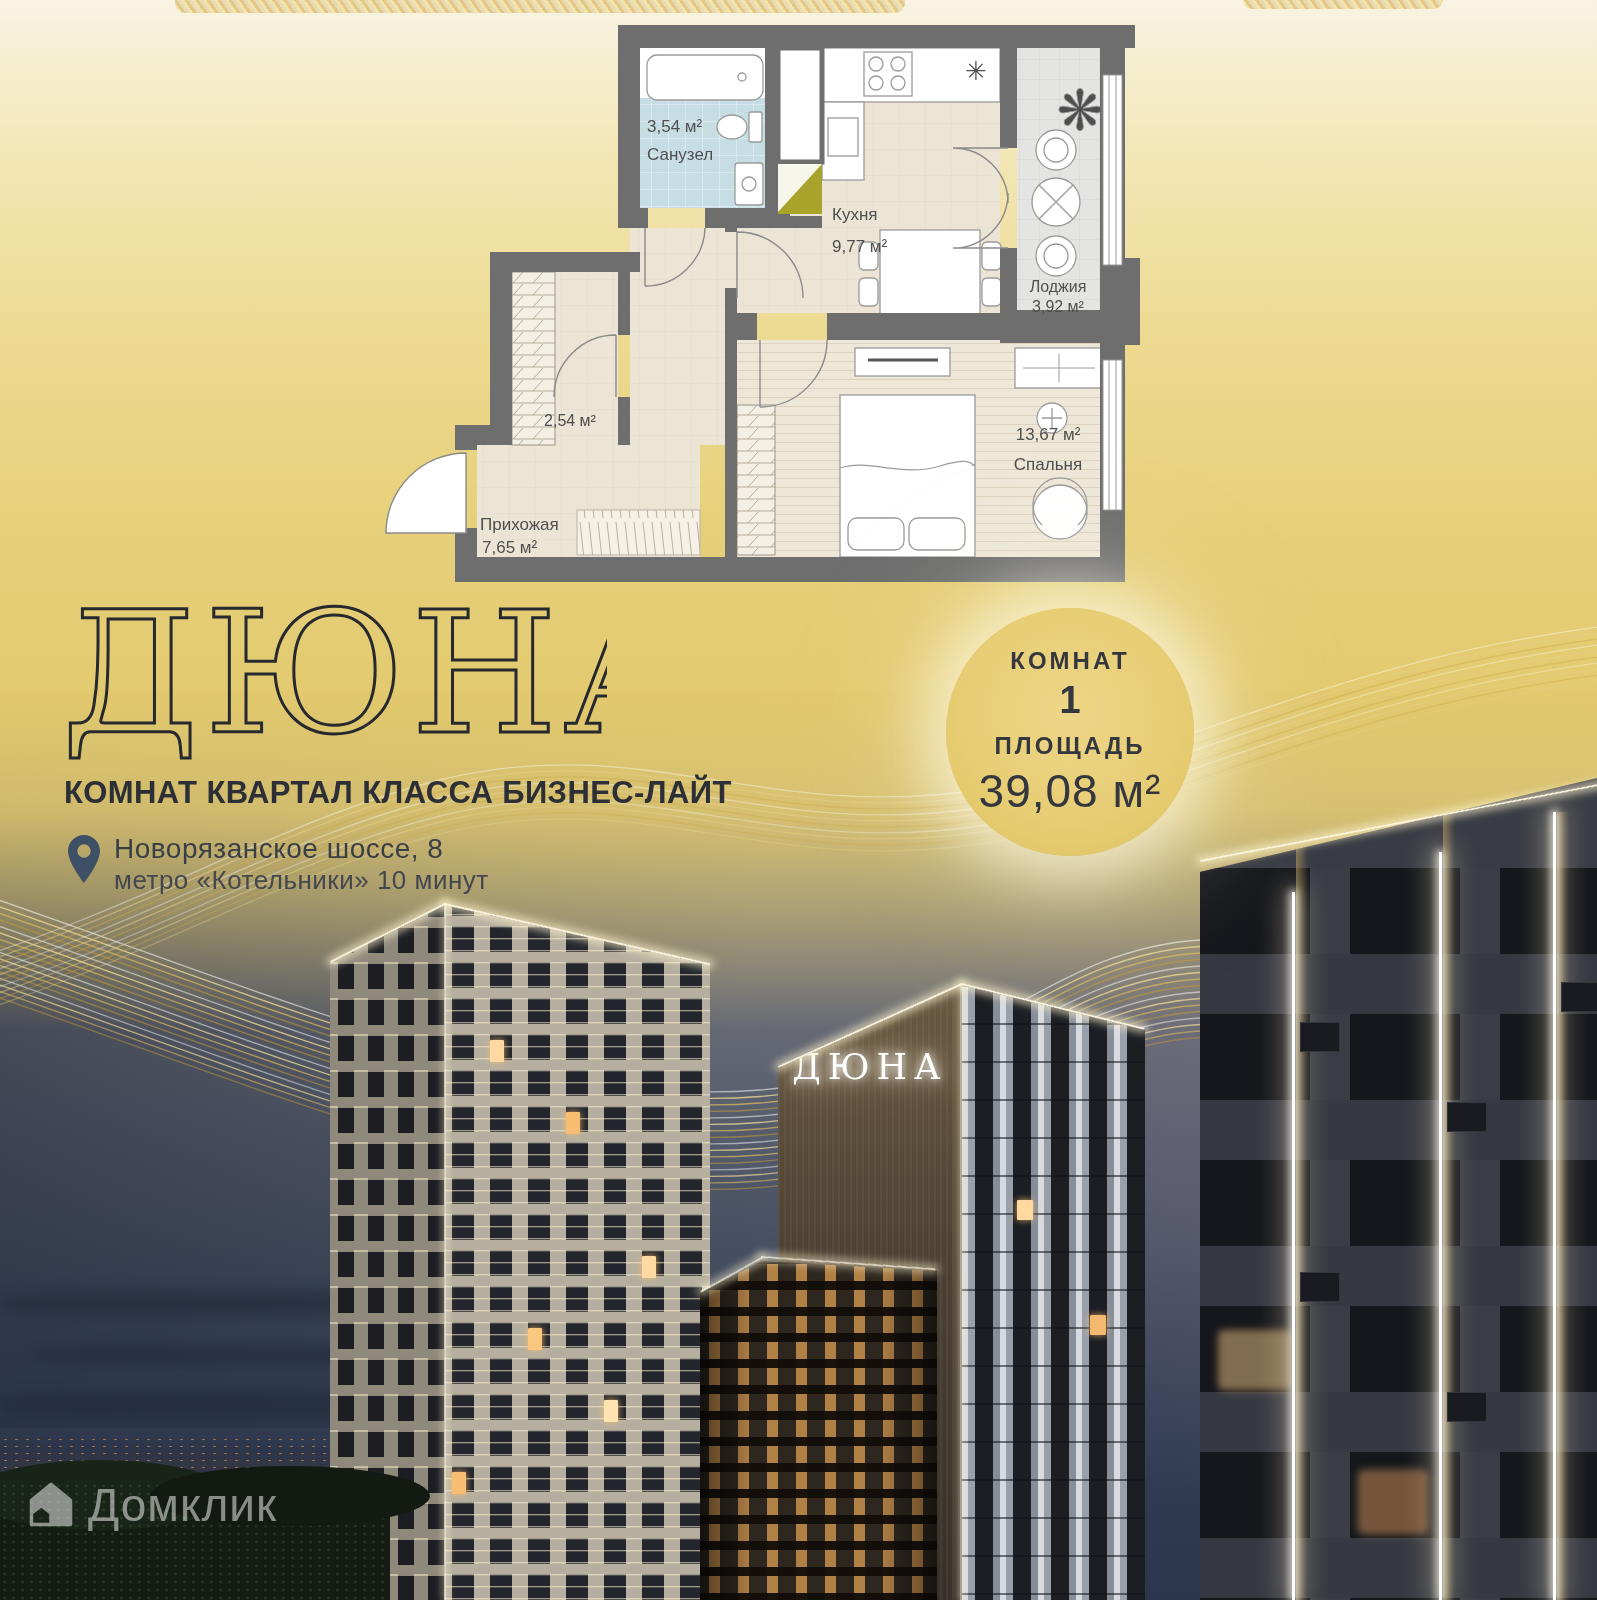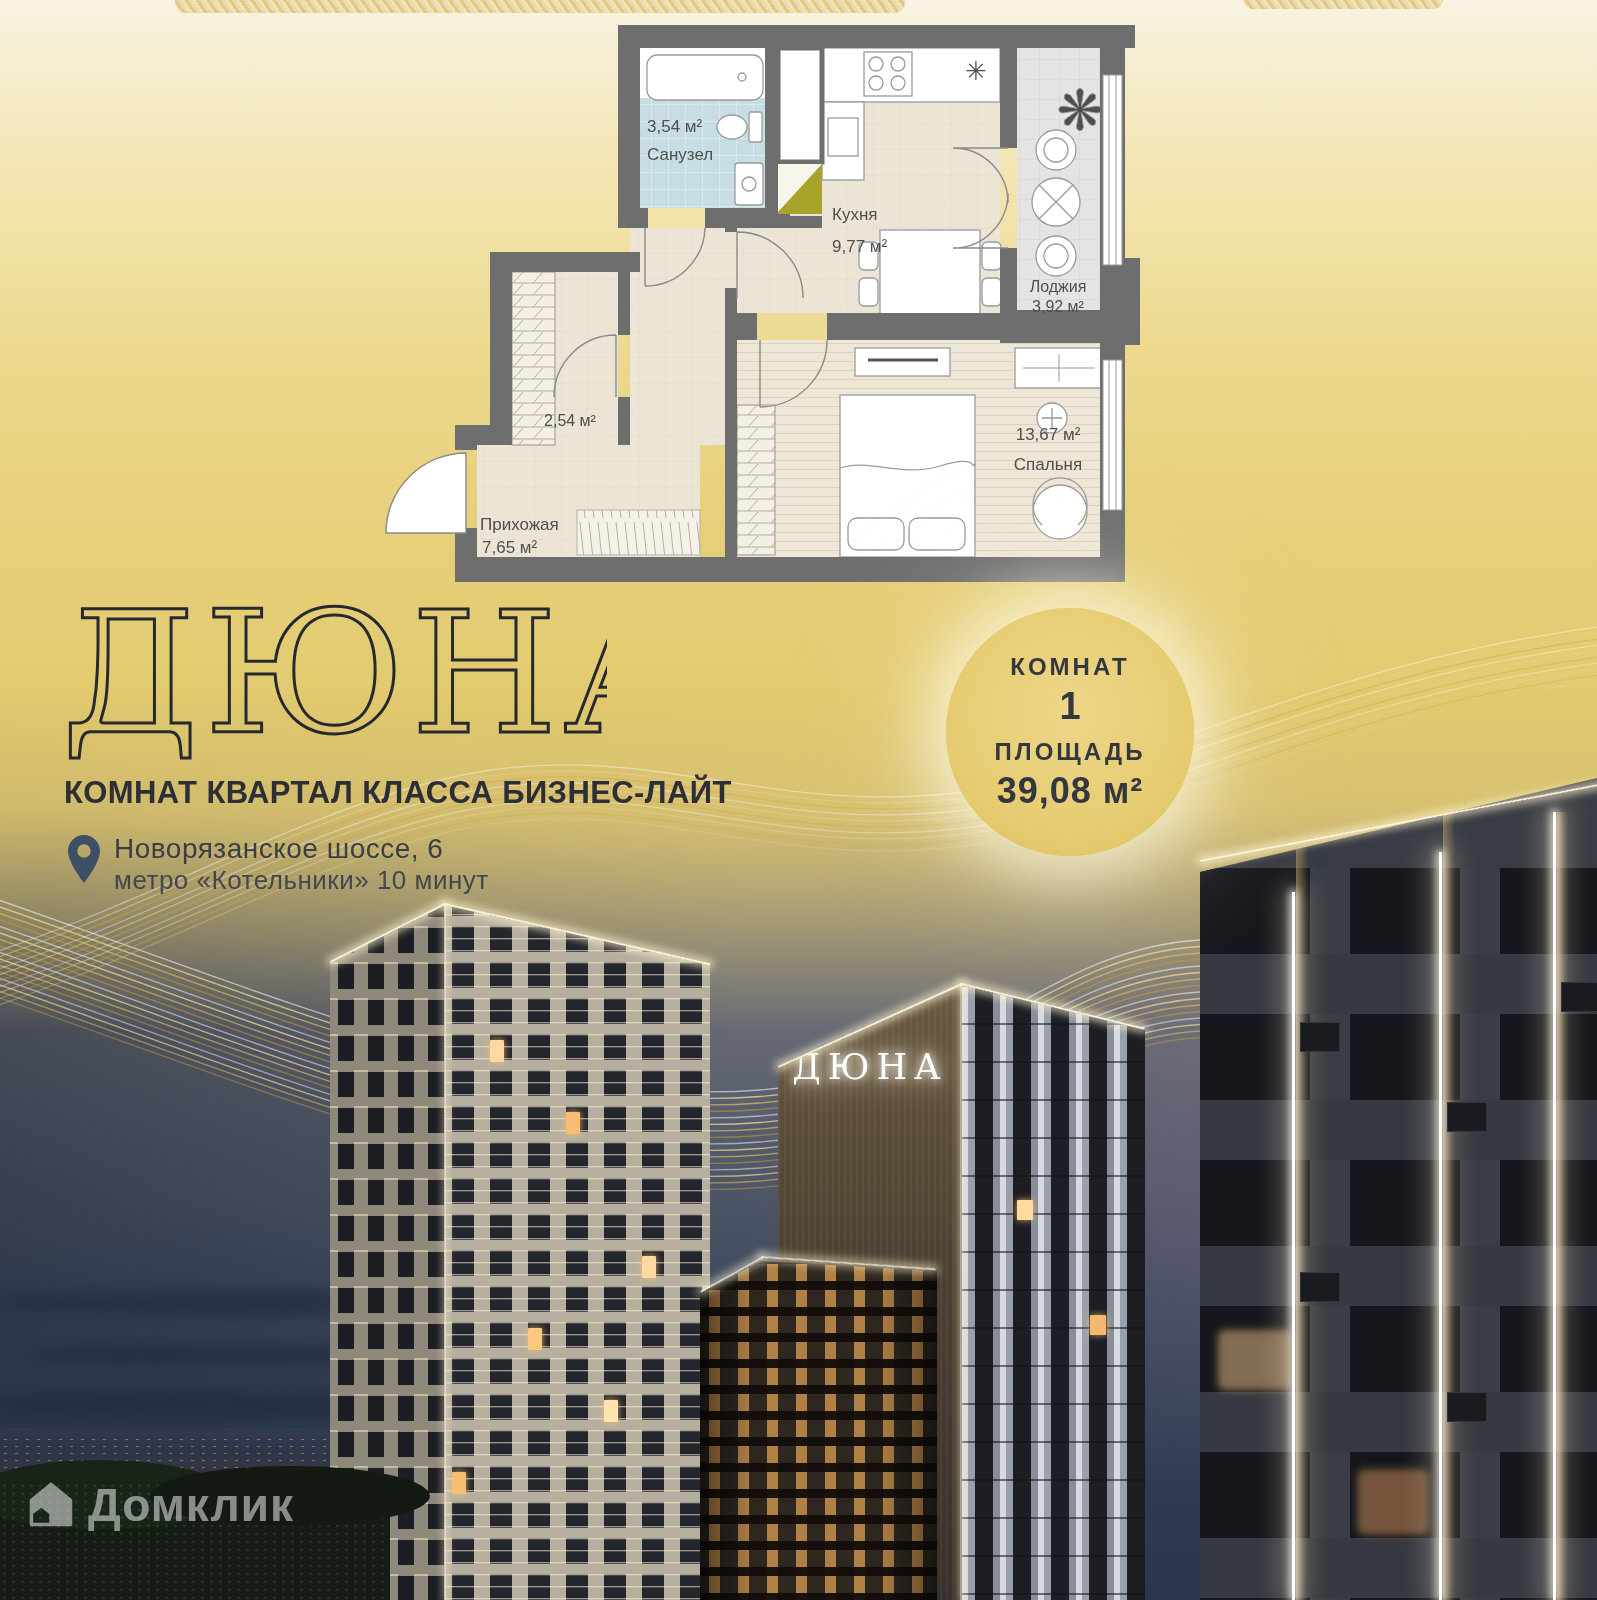--- a/index.html
+++ b/index.html
@@ -102,25 +102,25 @@
   .loc-line1{font-size:28px;color:#3a3f45;letter-spacing:.5px}
   .loc-line2{font-size:26px;color:#43484e;margin-top:0;letter-spacing:.5px}
 
   
   .badge{position:absolute;left:946px;top:608px;width:248px;height:248px;border-radius:50%;z-index:4;
     background:radial-gradient(circle at 50% 42%,#eed689 0%,#e7cd74 55%,#dfc25f 100%);
     box-shadow:0 0 55px 22px rgba(255,252,235,.6),0 0 120px 40px rgba(255,250,230,.25);
     display:flex;flex-direction:column;align-items:center;justify-content:center;color:#34373d;text-align:center}
   .badge .cap{font-size:24px;font-weight:bold;letter-spacing:3px}
   .badge .num{font-size:38px;font-weight:bold;margin:4px 0 10px}
-  .badge .area{font-size:36px;font-weight:bold;letter-spacing:1px;margin-top:4px}
+  .badge .area{font-size:46px;font-weight:normal;letter-spacing:1px;margin-top:4px}
 
   
   .watermark{position:absolute;left:28px;top:1478px;z-index:6;display:flex;align-items:center;gap:14px;opacity:.5}
-  .watermark .wm-text{color:#fff;font-size:46px;font-weight:bold;letter-spacing:1px}
+  .watermark .wm-text{color:#fff;font-size:46px;font-weight:normal;letter-spacing:1px}
 </style>
 </head>
 <body>
 
 <div class="poster">
 
   <div class="ribbon a"></div>
   <div class="ribbon b"></div>
 
   <div class="photo-sky">
@@ -379,21 +379,21 @@
 
   <div class="brand">
     <svg class="brand-title-svg" width="545" height="185" viewBox="0 0 545 185">
       <text x="0" y="152" font-family="DejaVu Serif, serif" font-size="168" letter-spacing="6" fill="none" stroke="#26292e" stroke-width="3">ДЮНА</text>
     </svg>
     <div class="brand-subtitle">КОМНАТ КВАРТАЛ КЛАССА БИЗНЕС-ЛАЙТ</div>
     <div class="loc">
       <svg class="pin" width="32" height="48" viewBox="0 0 24 36">
         <path d="M12 0C5.4 0 0 5.4 0 12c0 9 12 24 12 24s12-15 12-24C24 5.4 18.6 0 12 0zm0 17a5 5 0 1 1 0-10 5 5 0 0 1 0 10z" fill="#3e5065"></path>
       </svg>
-      <div class="loc-line1">Новорязанское шоссе, 6</div>
+      <div class="loc-line1">Новорязанское шоссе, 8</div>
       <div class="loc-line2">метро «Котельники» 10 минут</div>
     </div>
   </div>
 
   <div class="badge">
     <div class="cap">КОМНАТ</div>
     <div class="num">1</div>
     <div class="cap">ПЛОЩАДЬ</div>
     <div class="area">39,08 м²</div>
   </div>

